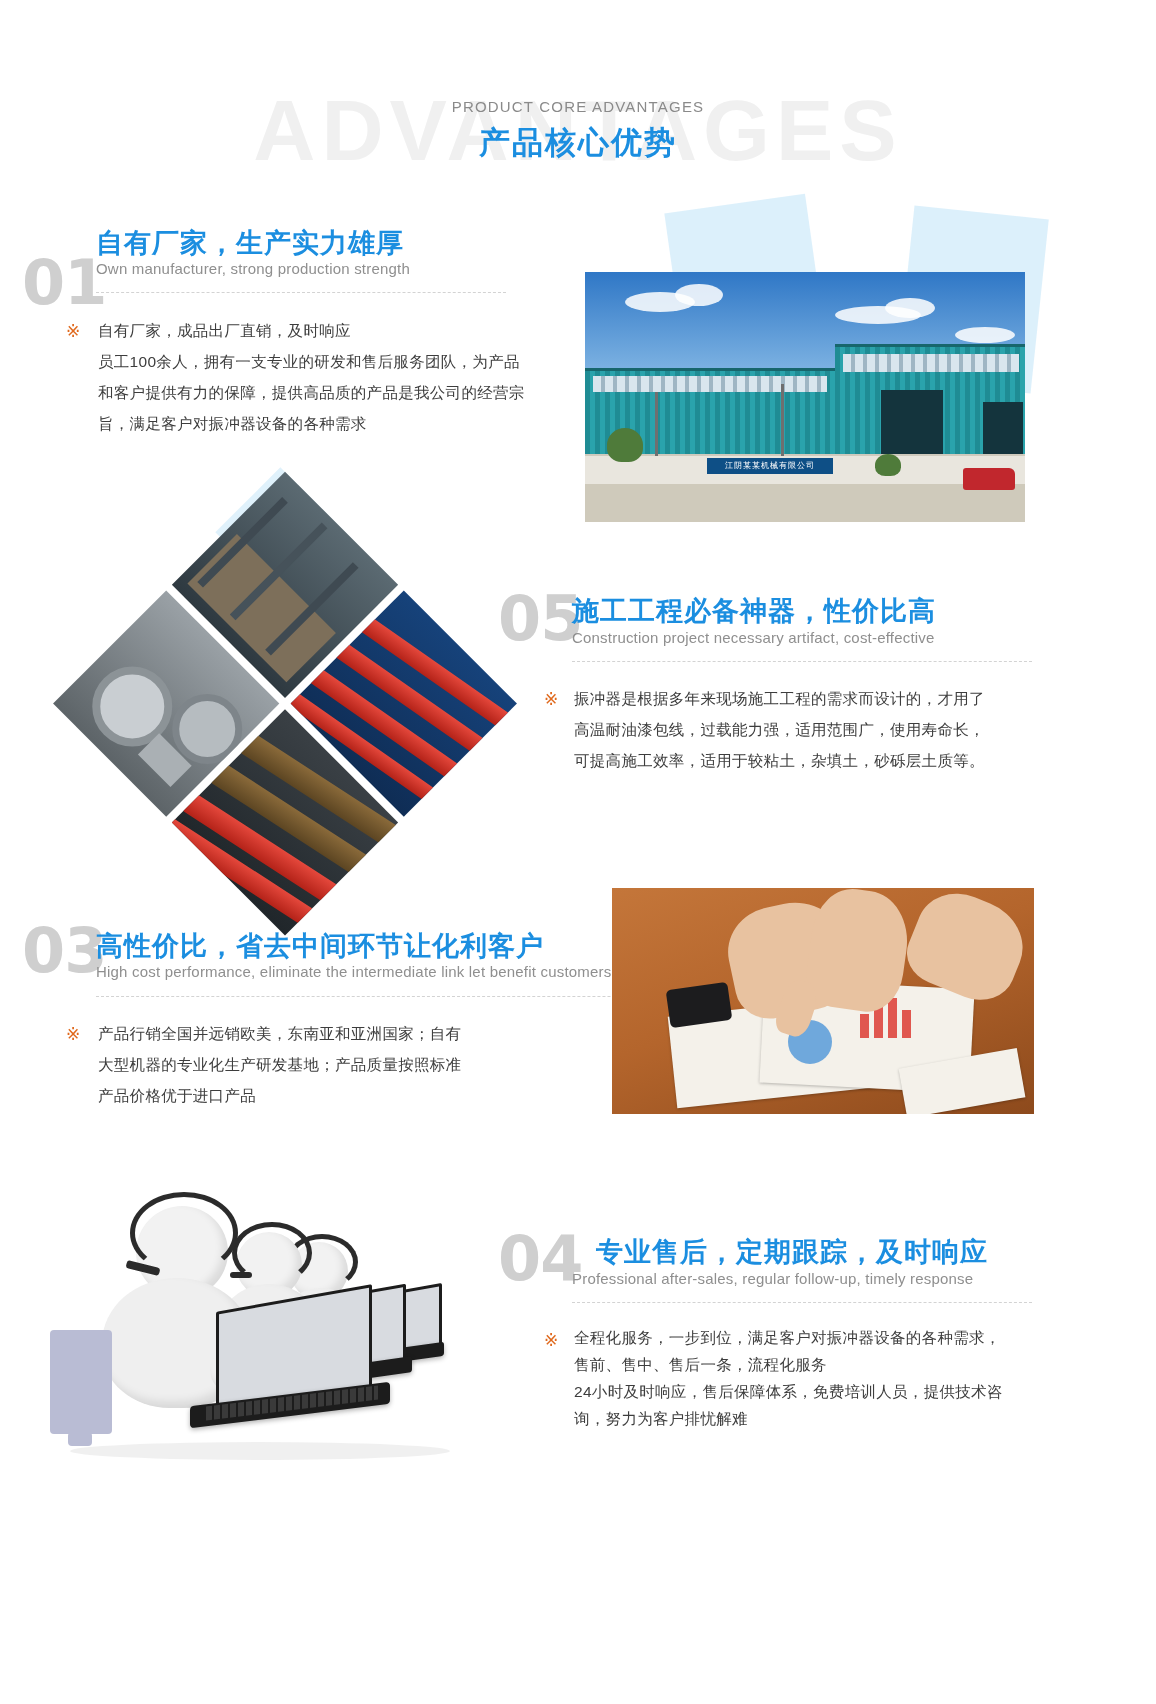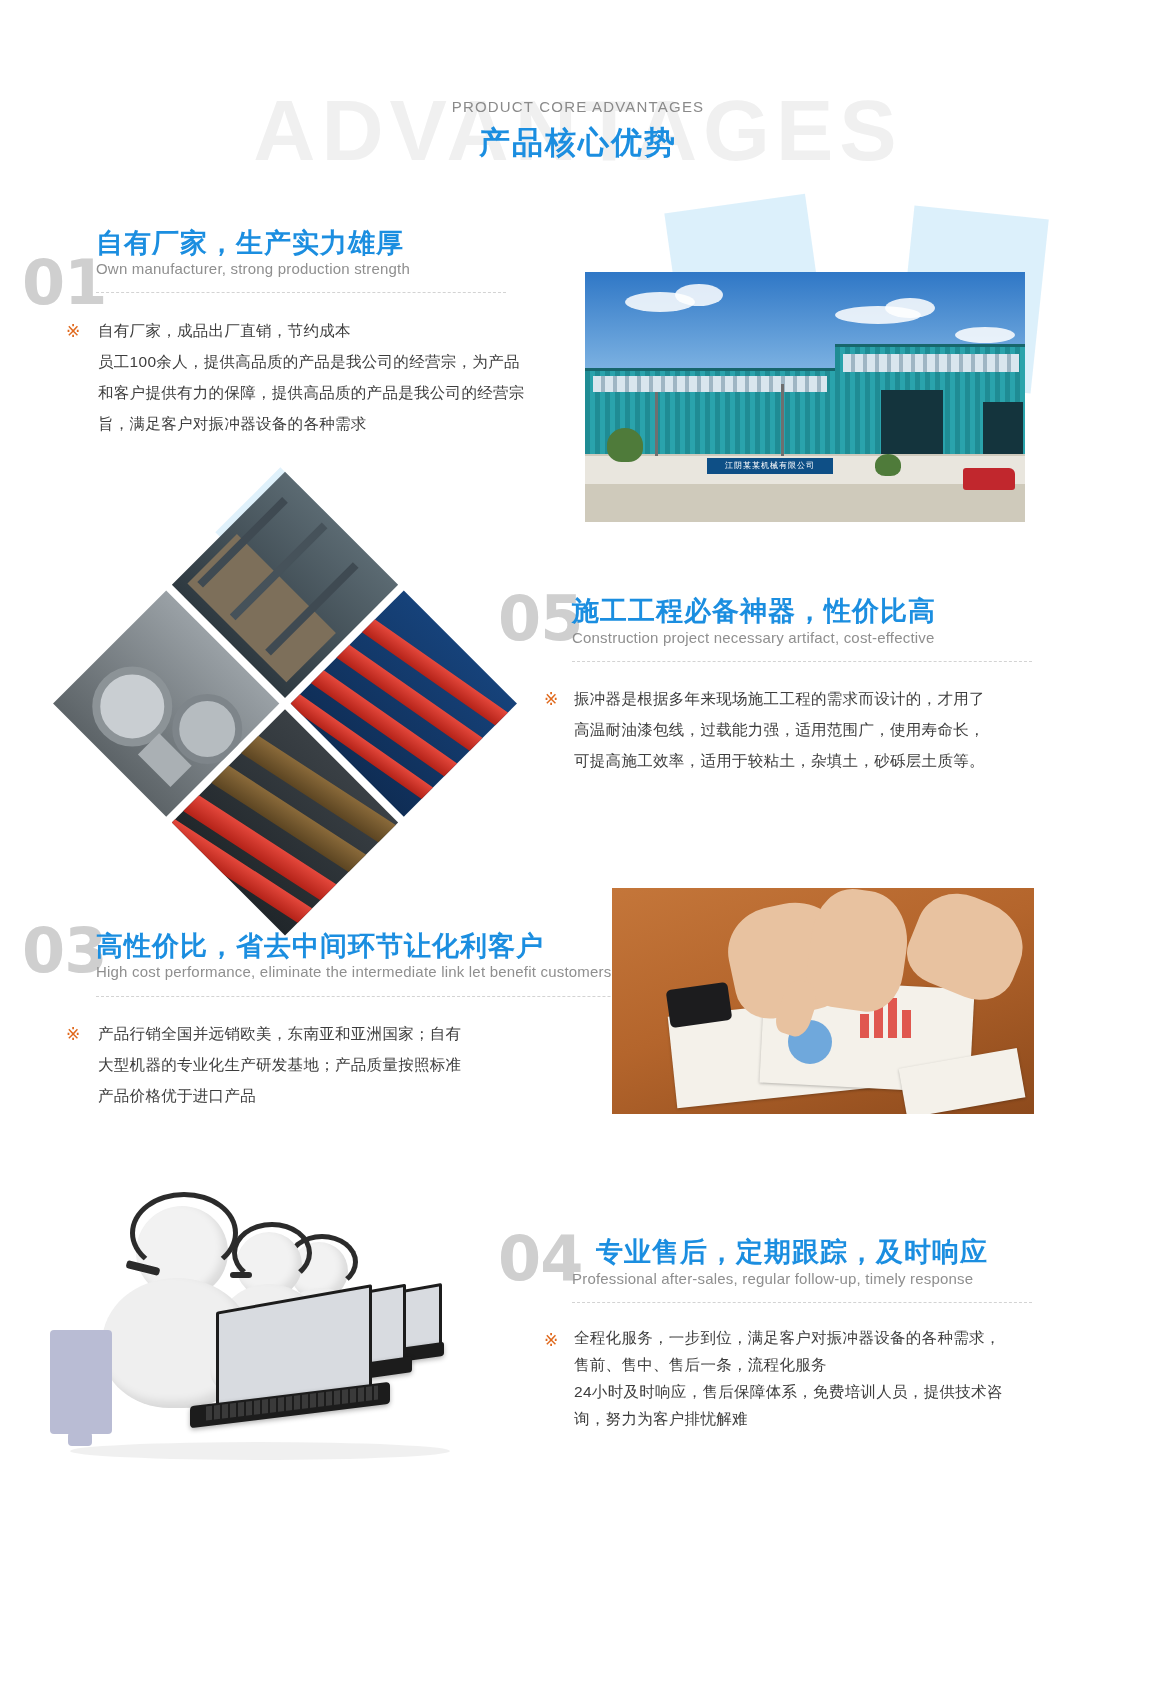--- a/index.html
+++ b/index.html
@@ -232,22 +232,22 @@
   <div class="header-cn">产品核心优势</div>
 </div>
 
 <div>
   <div class="num" style="left:22px; top:216px;margin-top:36px;">01</div>
   <div class="title-cn" style="left:96px; top:225px;">自有厂家，生产实力雄厚</div>
   <div class="title-en" style="left:96px; top:260px;">Own manufacturer, strong production strength</div>
   <div class="divider" style="left:96px; top:292px; width:410px;"></div>
   <div class="star" style="left:66px; top:323px;">※</div>
   <div class="body-text" style="left:98px; top:315px; width:430px;">
-    <div>自有厂家，成品出厂直销，节约成本</div>
-    <div>员工100余人，提供高品质的产品是我公司的经营宗，为产品</div>
+    <div>自有厂家，成品出厂直销，及时响应</div>
+    <div>员工100余人，拥有一支专业的研发和售后服务团队，为产品</div>
     <div>和客户提供有力的保障，提供高品质的产品是我公司的经营宗</div>
     <div>旨，满足客户对振冲器设备的各种需求</div>
   </div>
 
   <div class="deco" style="left:672px; top:203px; width:142px; height:120px; transform:rotate(-8deg); opacity:.55;"></div>
   <div class="deco" style="left:905px; top:212px; width:135px; height:175px; transform:rotate(6deg); opacity:.55;"></div>
 
   <div class="photo" style="left:585px; top:272px; width:440px; height:250px;">
     <div class="f-sky"></div>
     <div class="f-cloud" style="left:40px; top:20px; width:70px; height:20px;"></div>

